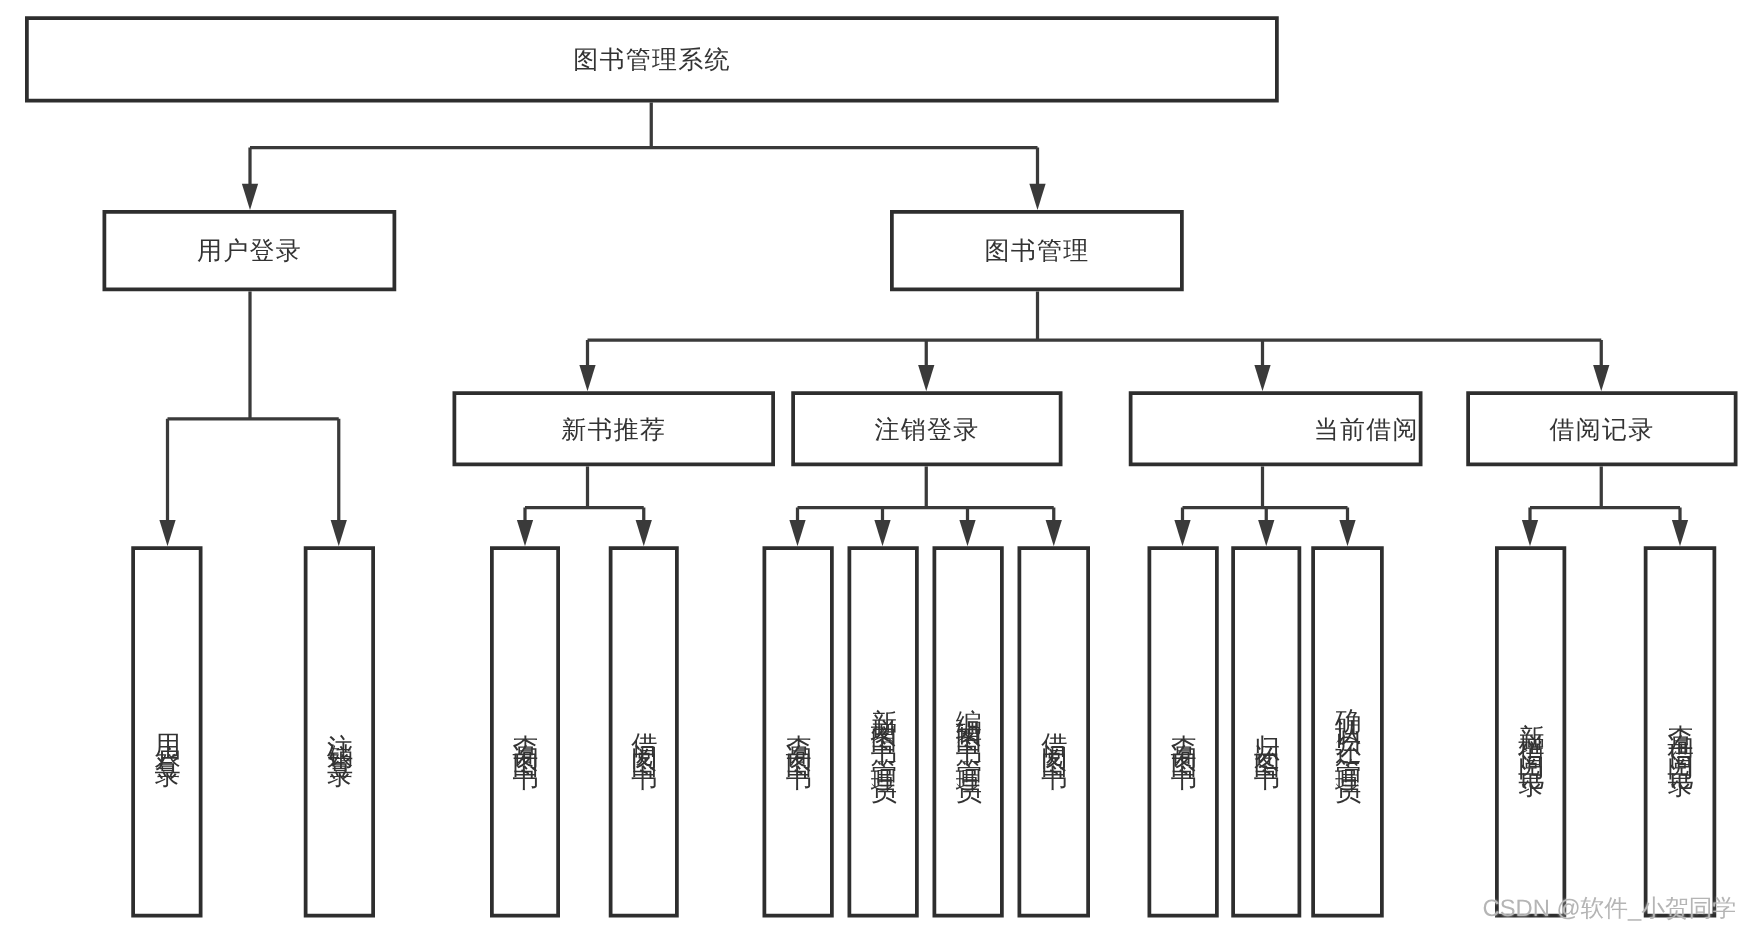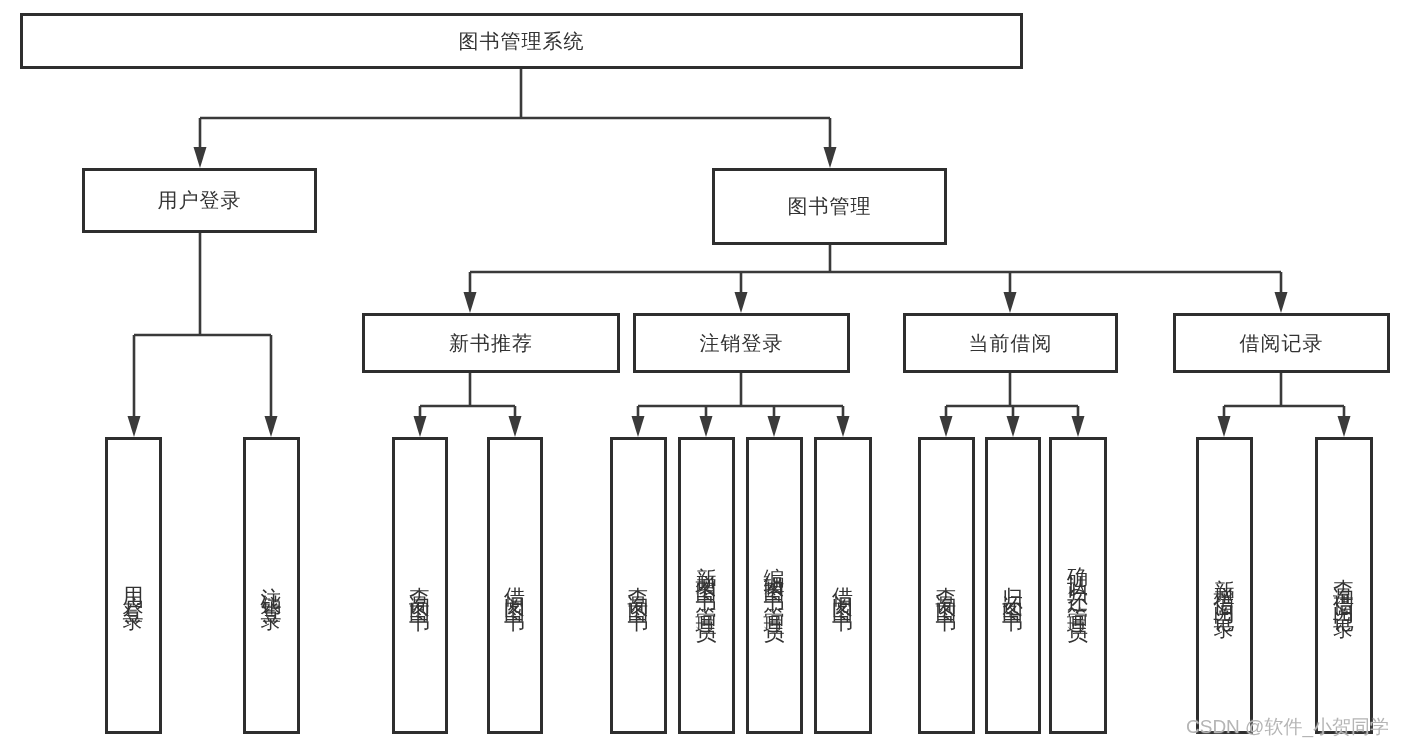--- a/index.html
+++ b/index.html
@@ -102,38 +102,38 @@
       <path d="M1078,406V419" fill="none" stroke="var(--line)" stroke-width="2.6"></path>
       <polygon points="1071.5,416 1084.5,416 1078,437" fill="var(--line)"></polygon>
       <path d="M1281,373V406" fill="none" stroke="var(--line)" stroke-width="2.6"></path>
       <path d="M1224,406H1344" fill="none" stroke="var(--line)" stroke-width="2.6"></path>
       <path d="M1224,406V419" fill="none" stroke="var(--line)" stroke-width="2.6"></path>
       <polygon points="1217.5,416 1230.5,416 1224,437" fill="var(--line)"></polygon>
       <path d="M1344,406V419" fill="none" stroke="var(--line)" stroke-width="2.6"></path>
       <polygon points="1337.5,416 1350.5,416 1344,437" fill="var(--line)"></polygon>
     </svg>
 
-  <div class="node hbox root" style="left:20px;top:13px;width:1003px;height:56px;">
+  <div class="node hbox root" style="left:20px;top:13px;width:1003px;height:69px;">
     <span class="lbl">图书管理系统</span>
   </div>
 
   <div class="node hbox" style="left:82px;top:168px;width:235px;height:65px;">
     <span class="lbl">用户登录</span>
   </div>
-  <div class="node hbox" style="left:712px;top:168px;width:235px;height:77px;">
+  <div class="node hbox" style="left:712px;top:168px;width:235px;height:65px;">
     <span class="lbl">图书管理</span>
   </div>
 
   <div class="node hbox" style="left:362px;top:313px;width:258px;height:60px;">
     <span class="lbl">新书推荐</span>
   </div>
   <div class="node hbox" style="left:633px;top:313px;width:217px;height:60px;">
     <span class="lbl">注销登录</span>
   </div>
-  <div class="node hbox" style="left:903px;top:313px;width:215px;height:60px;">
+  <div class="node hbox" style="left:903px;top:313px;width:235px;height:60px;justify-content:flex-end;">
     <span class="lbl">当前借阅</span>
   </div>
   <div class="node hbox" style="left:1173px;top:313px;width:217px;height:60px;">
     <span class="lbl">借阅记录</span>
   </div>
 
   <div class="node leaf" style="left:105px;top:437px;width:57px;height:297px;">
     <span class="lbl">用户登录</span>
   </div>
   <div class="node leaf" style="left:243px;top:437px;width:57px;height:297px;">

